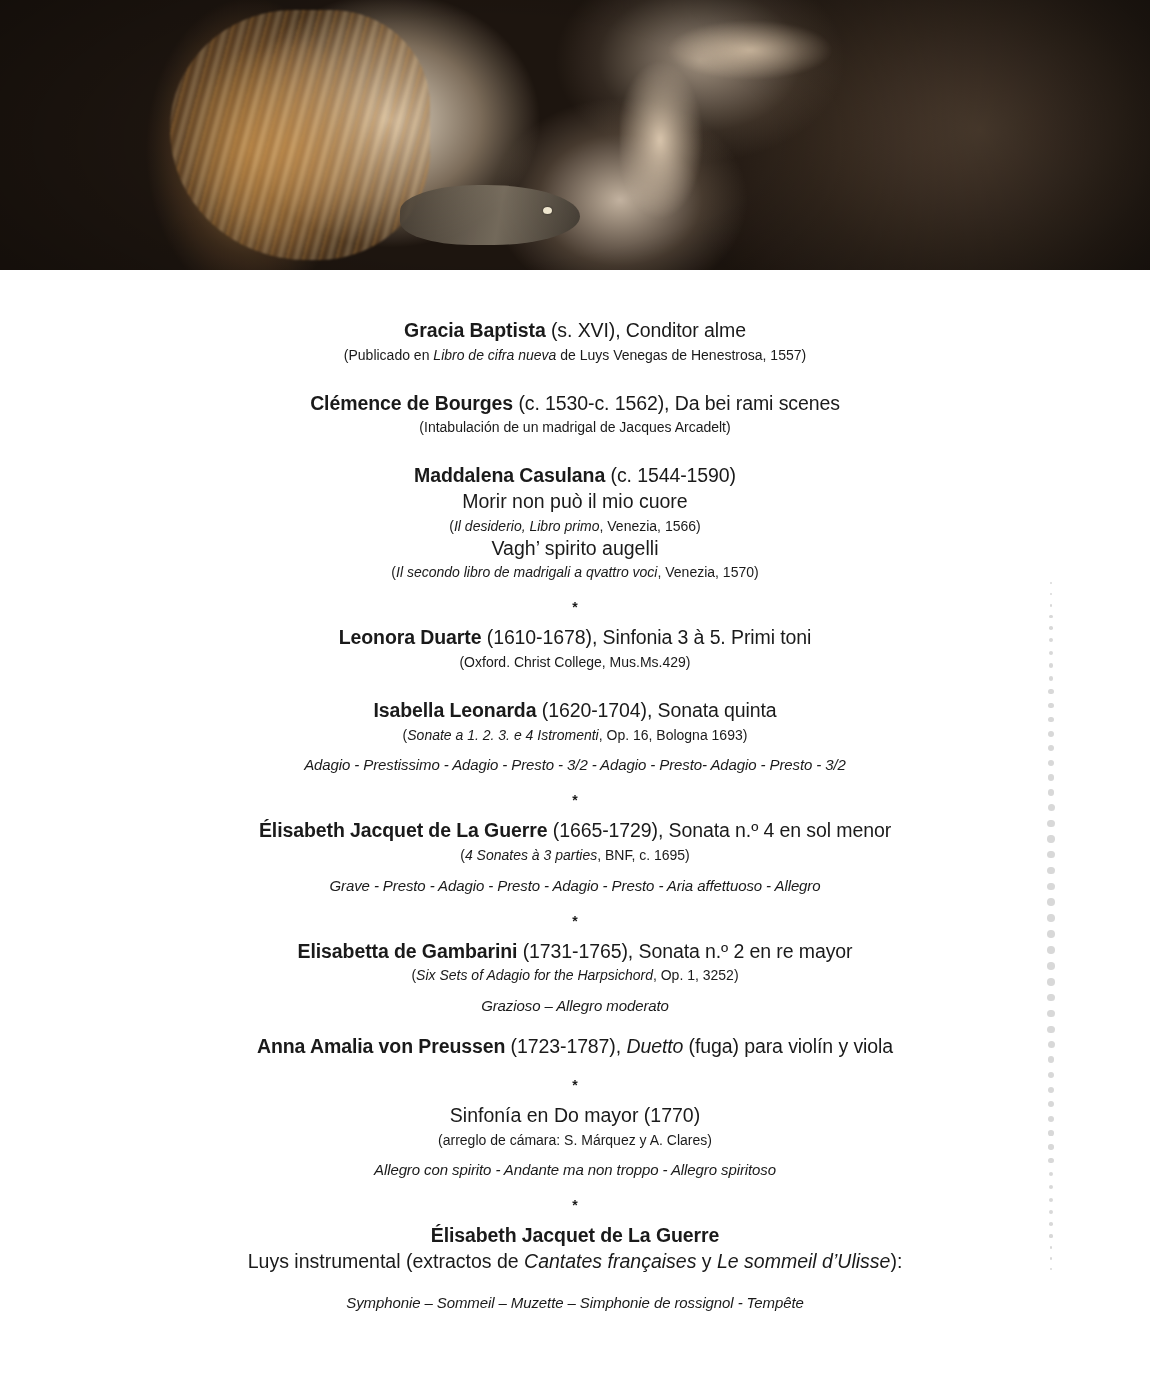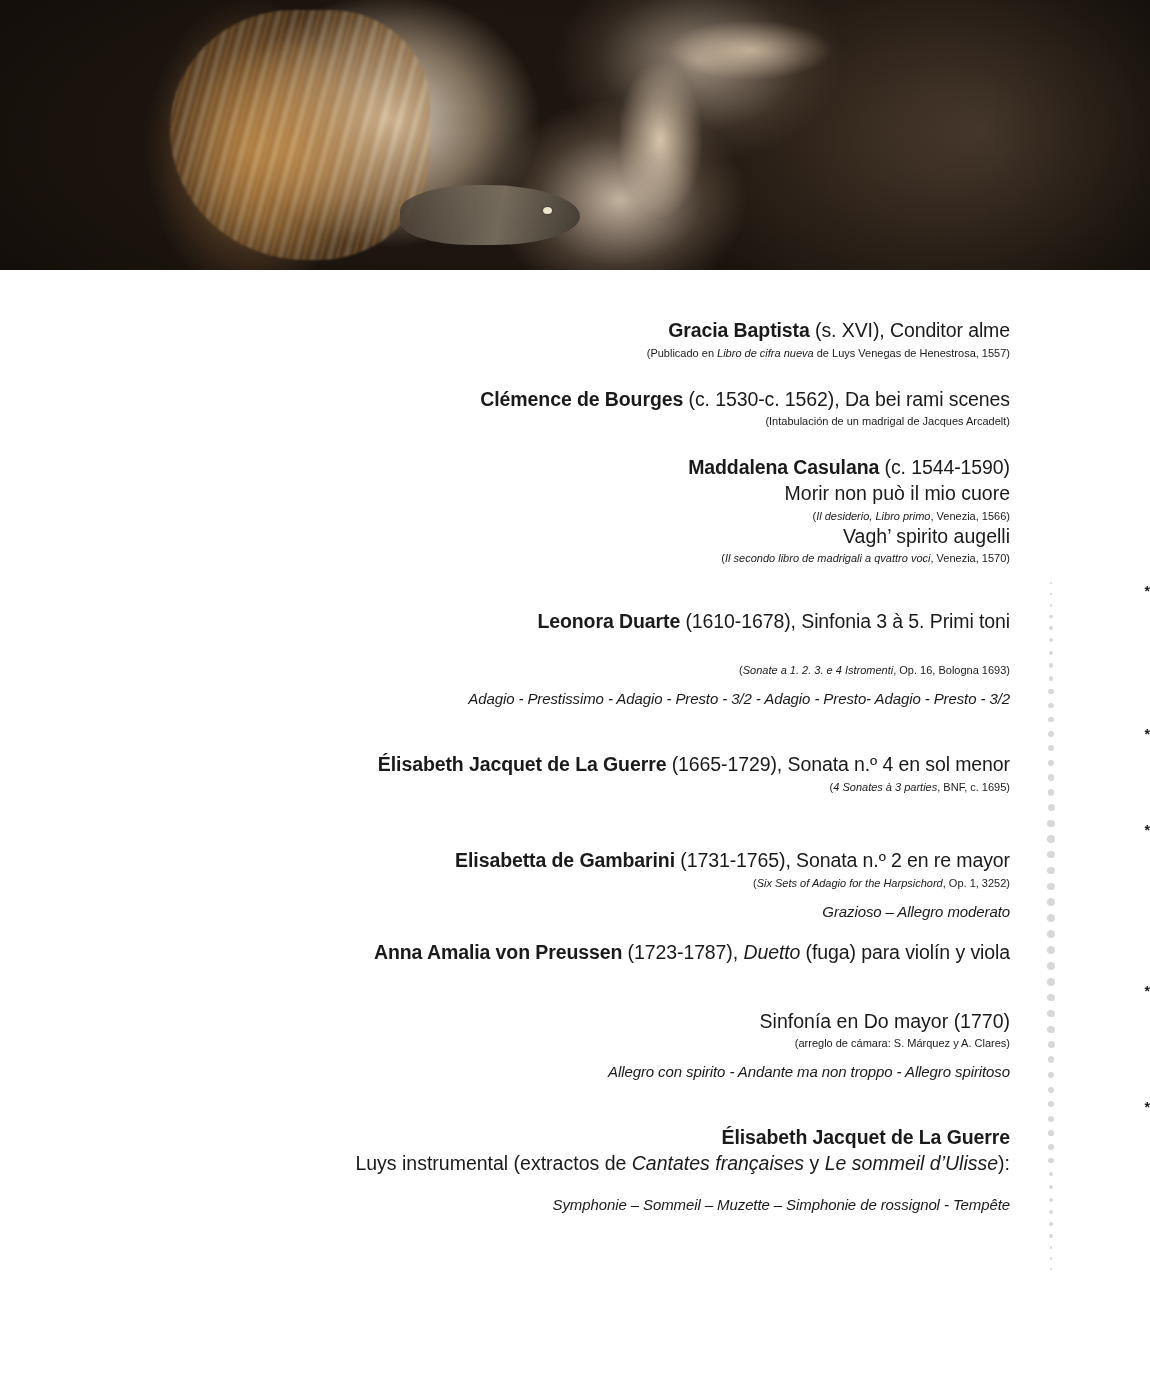--- a/index.html
+++ b/index.html
@@ -77,21 +77,21 @@
     background:
       radial-gradient(ellipse 60px 110px at 40px 120px, rgba(232,212,186,0.9), rgba(120,98,78,0) 72%),
       radial-gradient(ellipse 110px 40px at 130px 30px, rgba(226,204,176,0.85), rgba(110,90,70,0) 75%);
     filter: blur(0.8px);
   }
 
   
   .programme {
     width: 1150px;
     padding-top: 48px;
-    text-align: right;
+    text-align: center;
   }
   .block {
     margin: 0 0 0 0;
     padding: 0 140px;
   }
   .line {
     margin: 0;
     line-height: 1.33;
   }
   .composer {
@@ -100,21 +100,21 @@
     letter-spacing: -0.1px;
   }
   .composer .rest {
     font-weight: normal;
   }
   .work {
     font-size: 19.5px;
     font-weight: normal;
   }
   .source {
-    font-size: 11px;
+    font-size: 14px;
     font-weight: normal;
     margin-top: 2px;
   }
   .source .it { font-style: italic; }
   .movements {
     font-size: 15px;
     font-style: italic;
     letter-spacing: -0.1px;
   }
   .ast {
@@ -193,44 +193,51 @@
   </div>
 
   <div class="gap-md"></div>
   <p class="line ast">*</p>
   <div class="gap-sm"></div>
 
   <div class="block">
     <p class="line composer">
       <span>Leonora Duarte</span><span class="rest"> (1610-1678), Sinfonia 3 à 5. Primi toni</span>
     </p>
+    <p class="line source">
+      <span>(Oxford. Christ College, Mus.Ms.429)</span>
+    </p>
   </div>
 
   <div class="gap-lg"></div>
 
   <div class="block">
+    <p class="line composer">
+      <span>Isabella Leonarda</span><span class="rest"> (1620-1704), Sonata quinta</span>
+    </p>
     <p class="line source">
       <span>(</span><span class="it">Sonate a 1. 2. 3. e 4 Istromenti</span><span>, Op. 16, Bologna 1693)</span>
     </p>
     <div class="gap-sm"></div>
     <p class="line movements">Adagio - Prestissimo - Adagio - Presto - 3/2 - Adagio - Presto- Adagio - Presto - 3/2</p>
   </div>
 
   <div class="gap-md"></div>
   <p class="line ast">*</p>
   <div class="gap-sm"></div>
 
   <div class="block">
     <p class="line composer">
       <span>Élisabeth Jacquet de La Guerre</span><span class="rest"> (1665-1729), Sonata n.º 4 en sol menor</span>
     </p>
     <p class="line source">
       <span>(</span><span class="it">4 Sonates à 3 parties</span><span>, BNF, c. 1695)</span>
     </p>
     <div class="gap-sm"></div>
+    <p class="line movements">Grave - Presto - Adagio - Presto - Adagio - Presto - Aria affettuoso - Allegro</p>
   </div>
 
   <div class="gap-md"></div>
   <p class="line ast">*</p>
   <div class="gap-sm"></div>
 
   <div class="block">
     <p class="line composer">
       <span>Elisabetta de Gambarini</span><span class="rest"> (1731-1765), Sonata n.º 2 en re mayor</span>
     </p>

